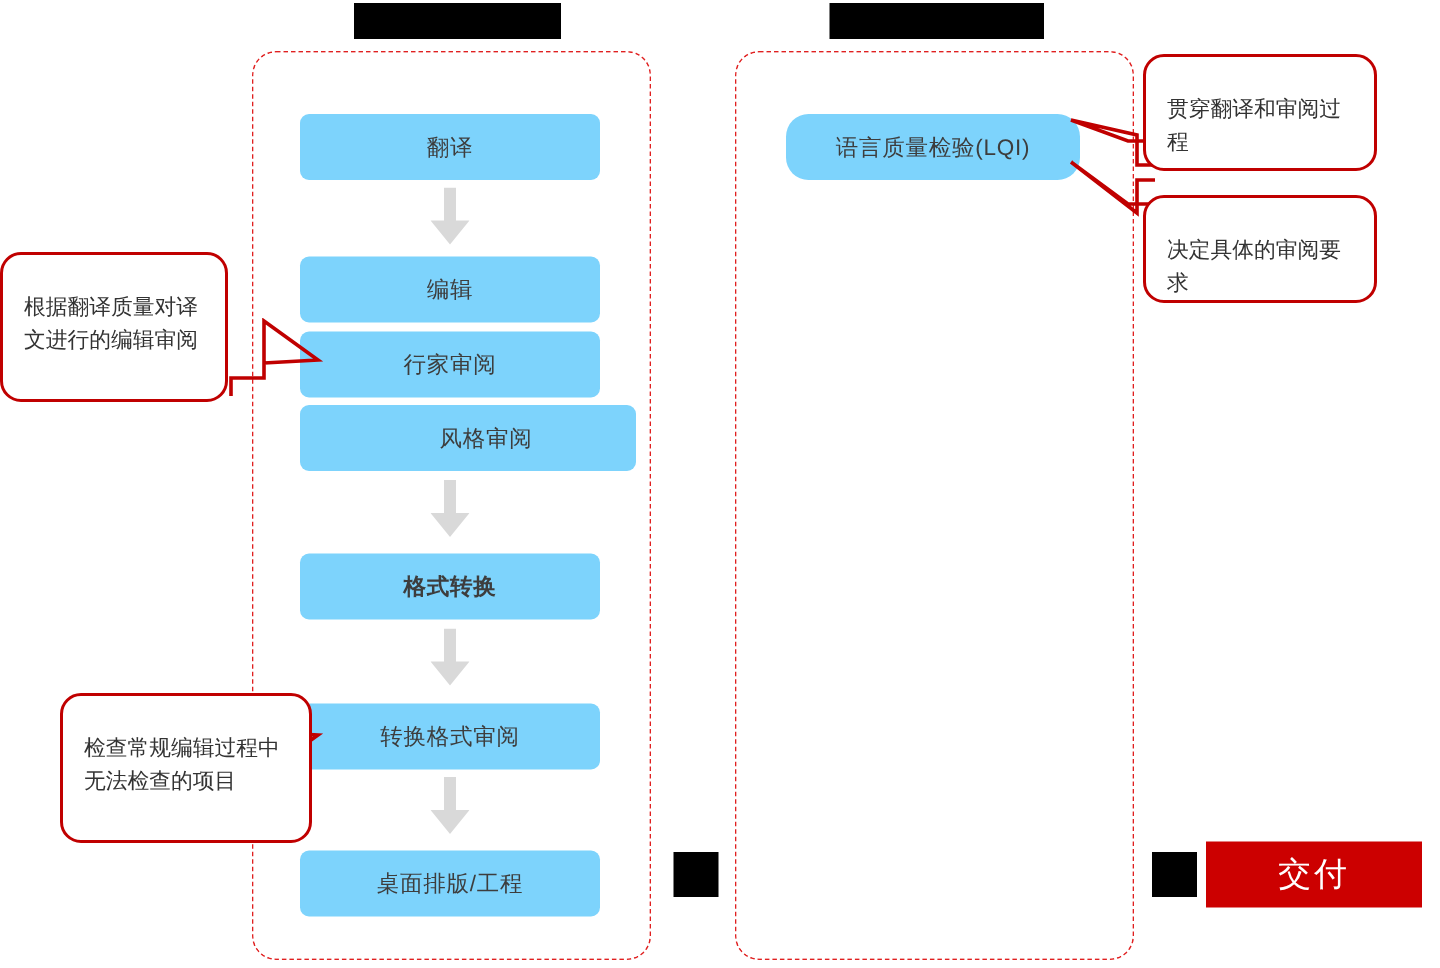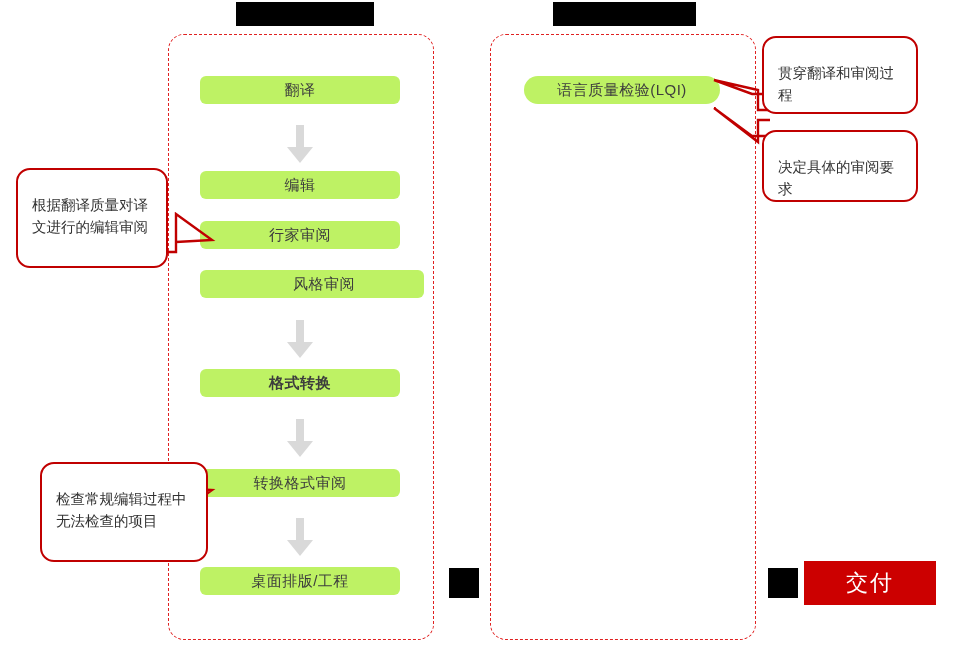--- a/index.html
+++ b/index.html
@@ -46,22 +46,22 @@
     background: transparent;
   }
   #panel-left  { left: 168px; top: 34px; width: 266px; height: 606px; }
   #panel-right { left: 490px; top: 34px; width: 266px; height: 606px; }
 
   
   .step-box {
     position: absolute;
     left: 200px;
     width: 200px;
-    height: 28px;
-    background: #bef264;
+    height: 44px;
+    background: #7dd3fc;
     border-radius: 6px;
     display: flex;
     align-items: center;
     justify-content: center;
     font-size: 15px;
     color: #3d3d3d;
     letter-spacing: 0.5px;
   }
   .step-box.right-col { left: 524px; width: 196px; border-radius: 15px; }
 
@@ -93,41 +93,41 @@
     border: 2.2px solid #c00000;
     border-radius: 14px;
     background: #ffffff;
     box-sizing: border-box;
     padding: 24px 14px;
     font-size: 14.5px;
     line-height: 1.55;
     color: #333333;
     z-index: 4;
   }
-  #callout-edit-review  { left: 16px;  top: 168px; width: 152px; height: 100px; }
+  #callout-edit-review  { left: 0;  top: 168px; width: 152px; height: 100px; }
   #callout-regular-edit { left: 8px;  top: 462px; width: 168px; height: 100px; margin-left: 32px; }
   #callout-through      { left: 762px; top: 36px; width: 156px; height: 78px; }
   #callout-decide       { left: 762px; top: 130px; width: 156px; height: 72px; }
 
   .callout-tail {
     position: absolute;
     z-index: 3;
     pointer-events: none;
   }
   #tail-edit-review  { left: 150px; top: 212px; width: 68px; height: 56px; }
   #tail-regular-edit { left: 150px; top: 462px; width: 68px; height: 56px; }
   #tail-through      { left: 712px; top: 78px;  width: 62px; height: 36px; }
   #tail-decide       { left: 712px; top: 96px;  width: 62px; height: 64px; }
 
   
   #delivery-box {
     position: absolute;
     left: 804px;
     top: 561px;
-    width: 132px;
+    width: 144px;
     height: 44px;
     background: #cc0000;
     display: flex;
     align-items: center;
     justify-content: center;
     color: #ffffff;
     font-size: 22px;
     letter-spacing: 2px;
   }
 </style>

